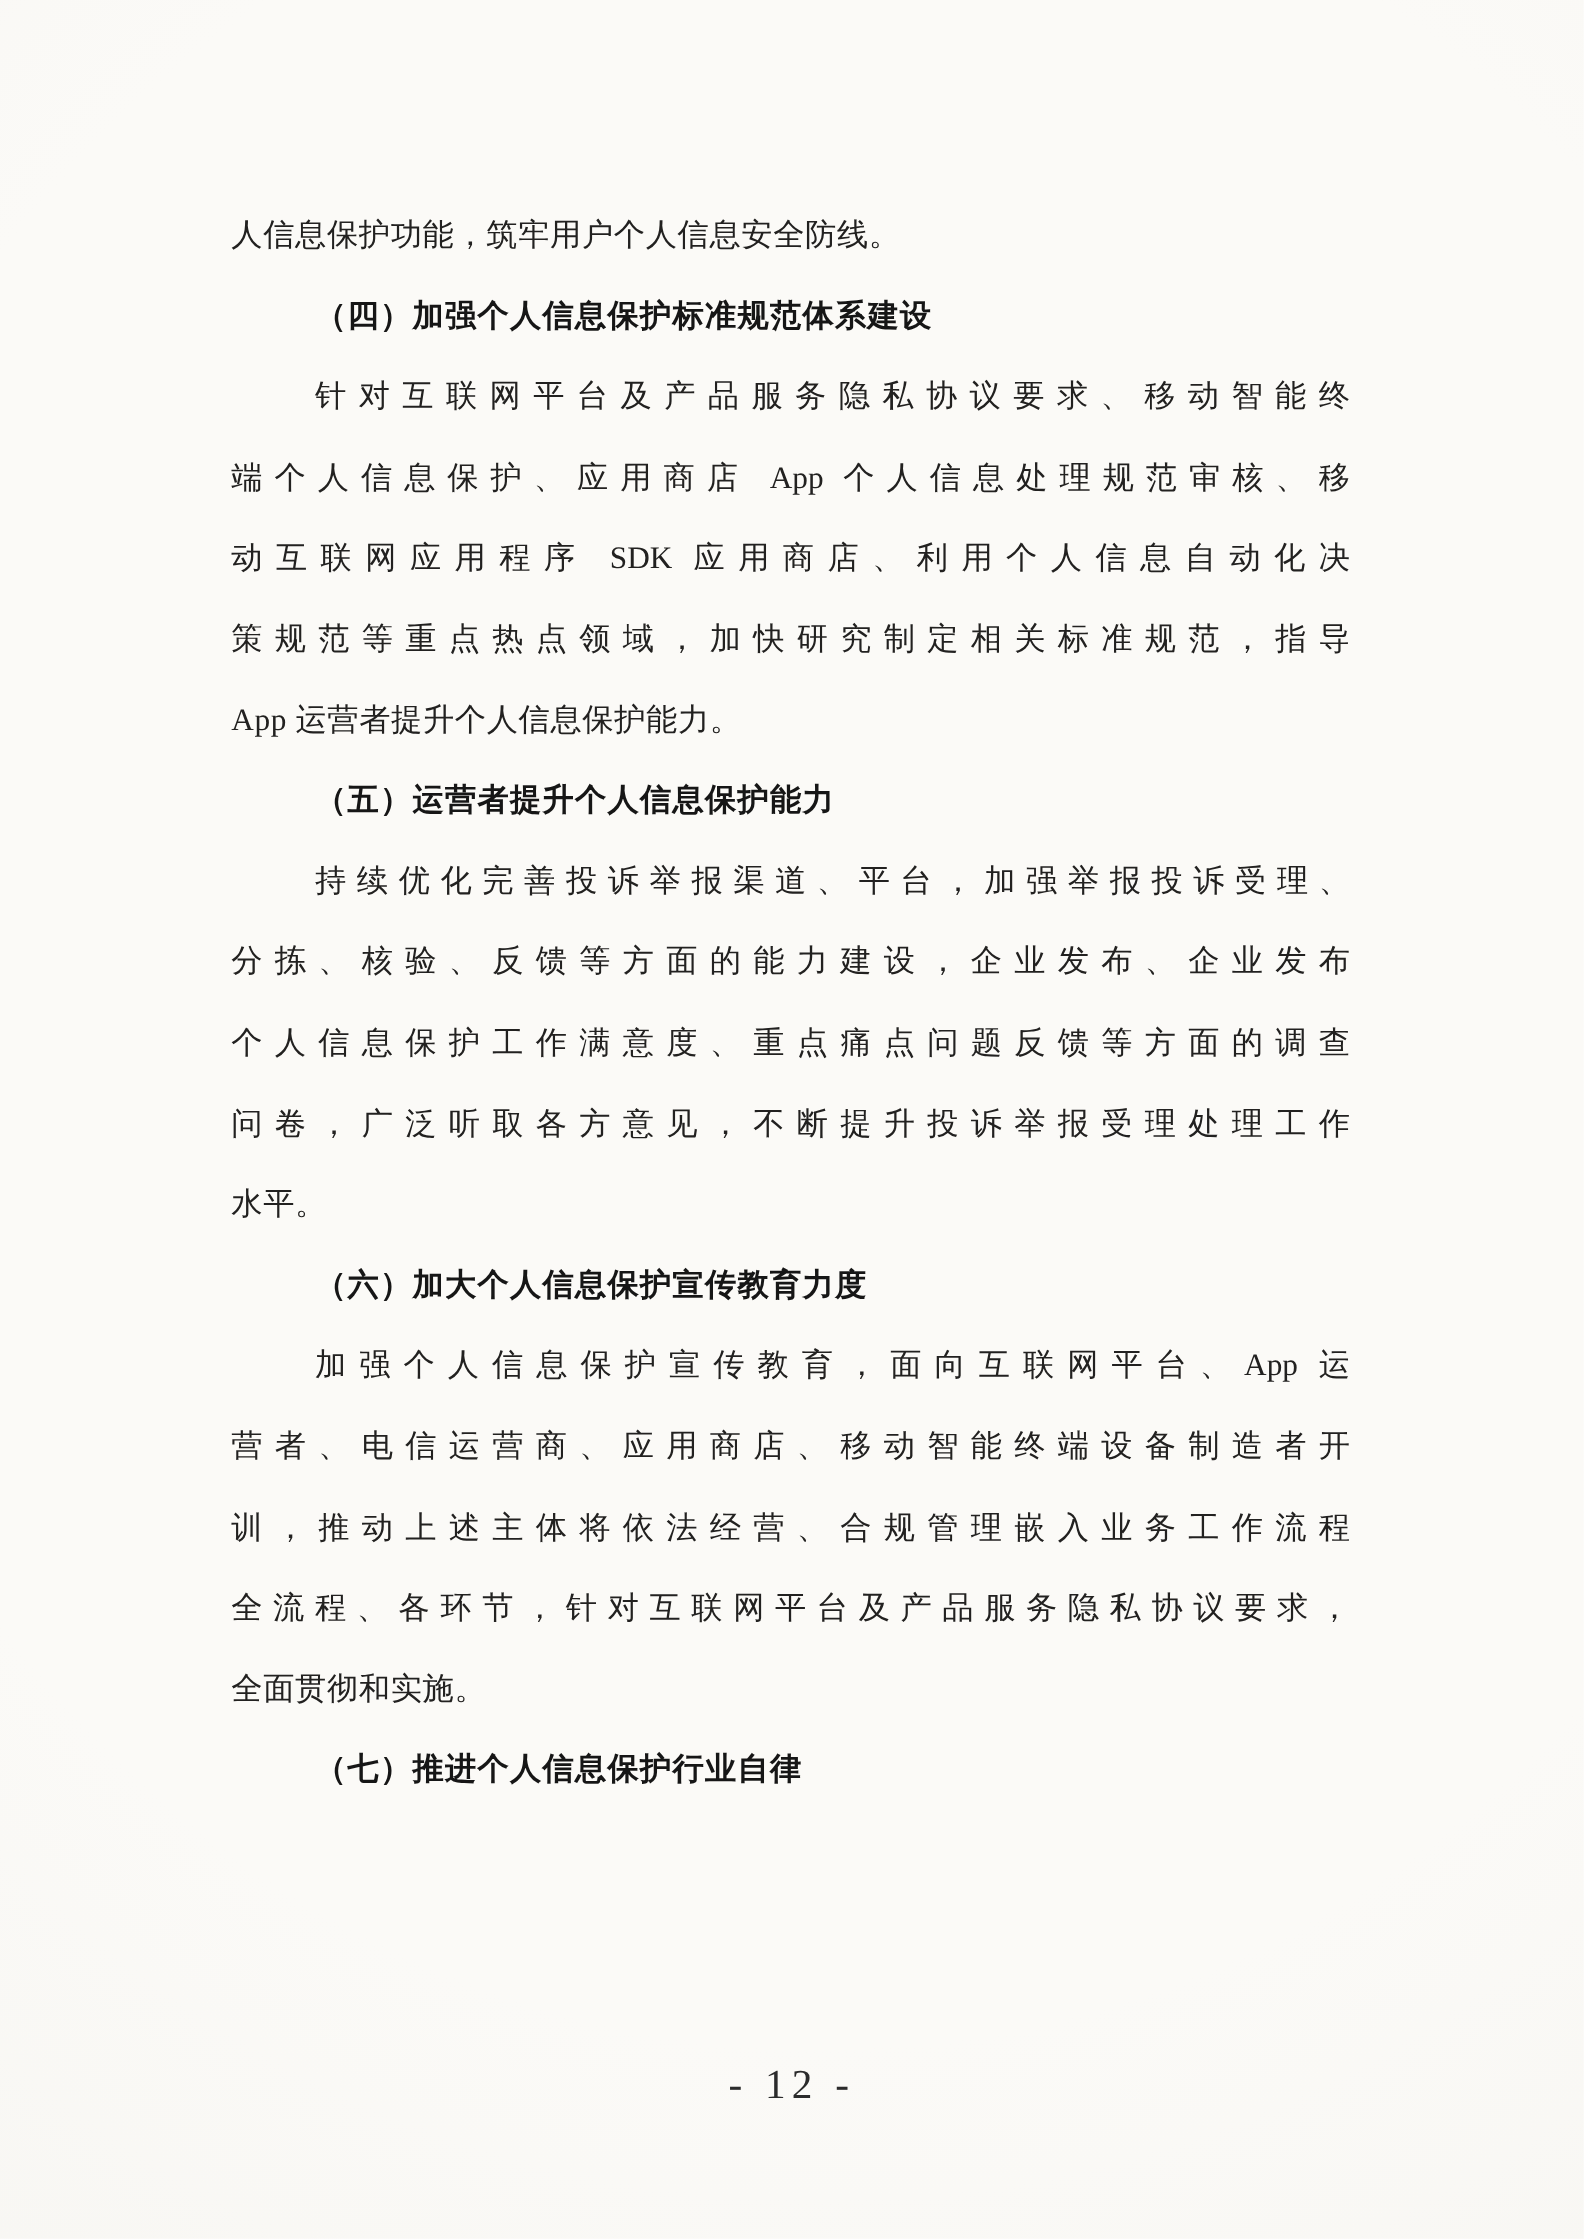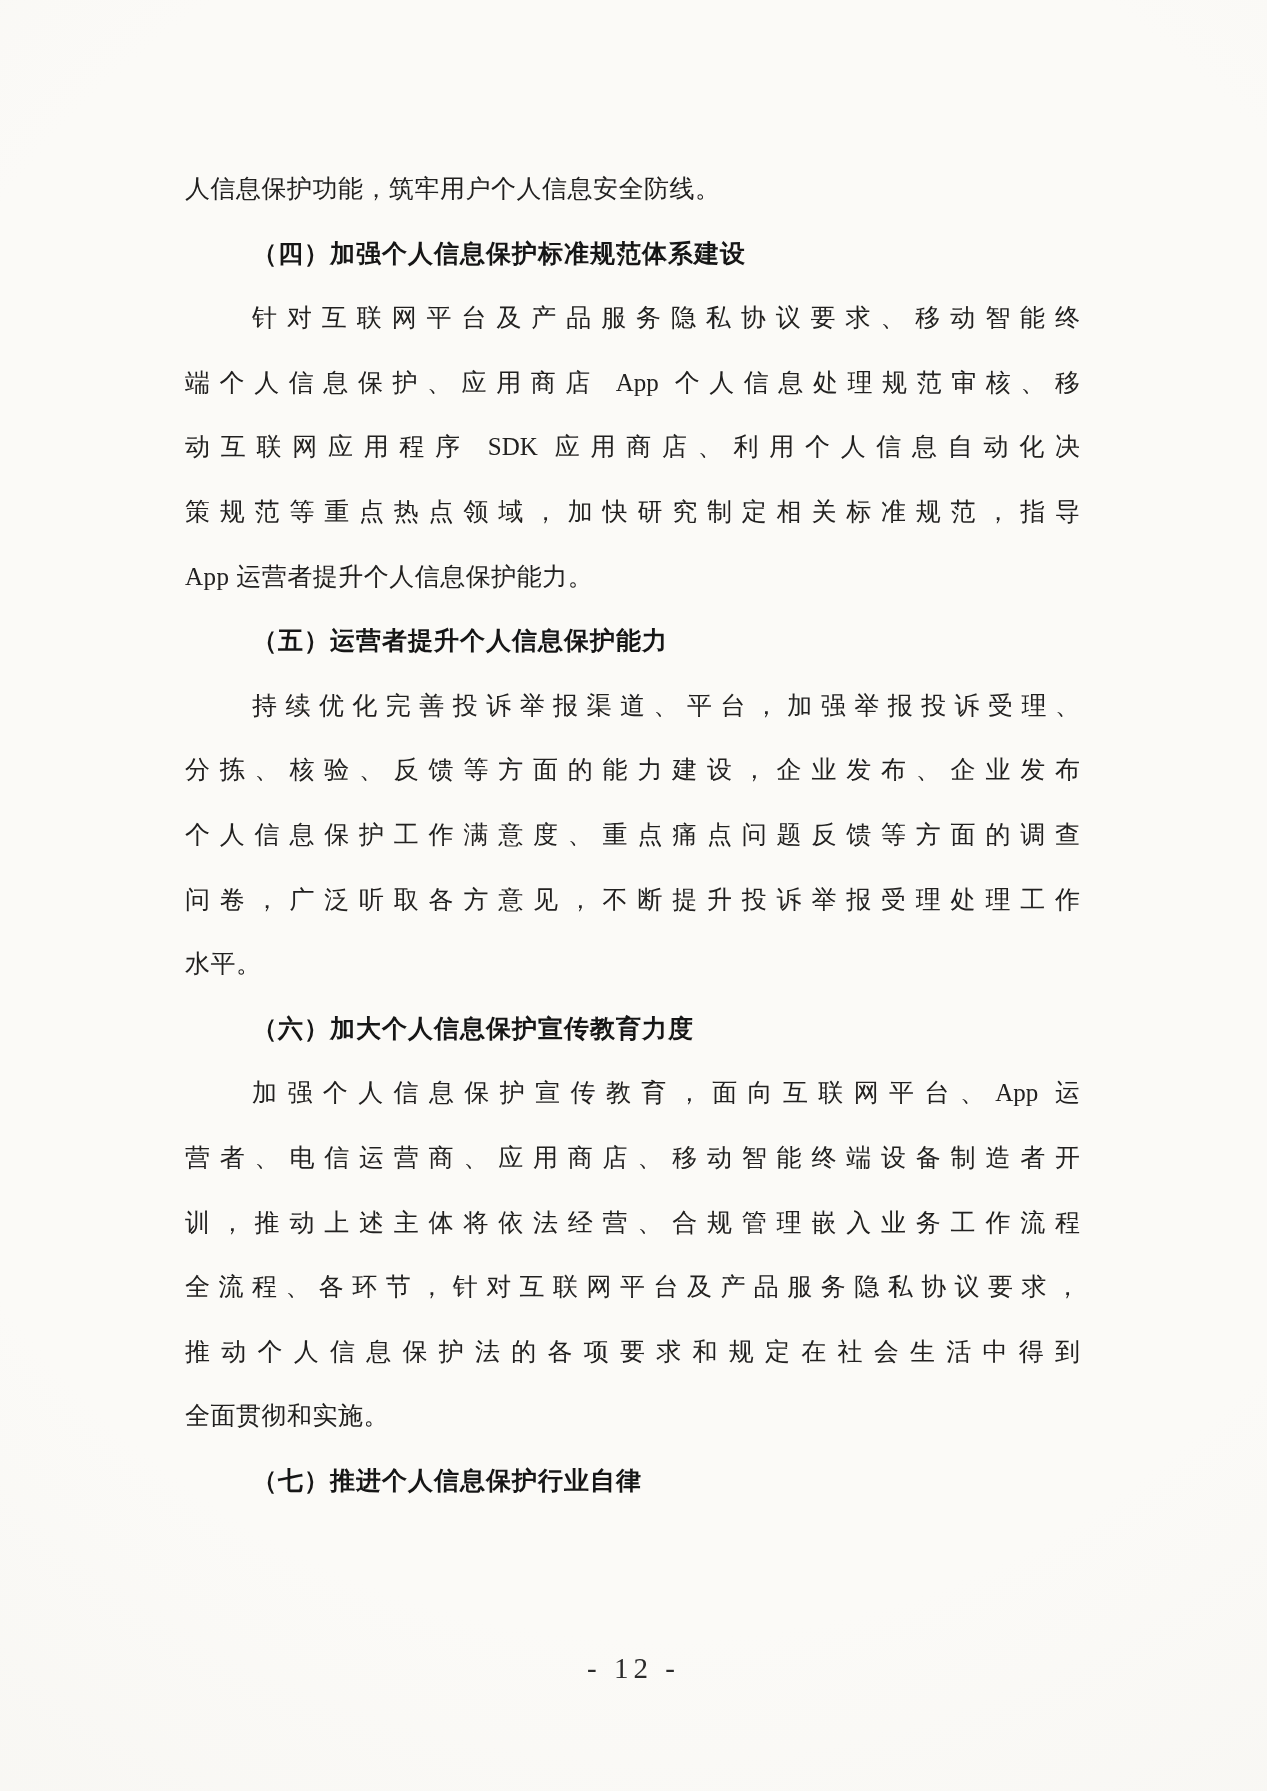--- a/index.html
+++ b/index.html
@@ -49,21 +49,21 @@
     letter-spacing: 1px;
   }
   .pagenum {
     position: absolute;
     left: 0;
     top: 1648px;
     width: 1267px;
     height: 40px;
     line-height: 40px;
     text-align: center;
-    font-size: 29px;
+    font-size: 33px;
     letter-spacing: 5px;
     color: #2b2b2b;
   }
 </style>
 </head>
 <body>
 
 <div class="page">
   <div class="content">
 
@@ -81,21 +81,20 @@
     <div class="ln j">分拣、核验、反馈等方面的能力建设，企业发布、企业发布</div>
     <div class="ln j">个人信息保护工作满意度、重点痛点问题反馈等方面的调查</div>
     <div class="ln j">问卷，广泛听取各方意见，不断提升投诉举报受理处理工作</div>
     <div class="ln">水平。</div>
 
     <div class="ln h ind">（六）加大个人信息保护宣传教育力度</div>
     <div class="ln j ind">加强个人信息保护宣传教育，面向互联网平台、App 运</div>
     <div class="ln j">营者、电信运营商、应用商店、移动智能终端设备制造者开</div>
     <div class="ln j">训，推动上述主体将依法经营、合规管理嵌入业务工作流程</div>
     <div class="ln j">全流程、各环节，针对互联网平台及产品服务隐私协议要求，</div>
-    <div class="ln j">推动个人信息保护法的各项要求和规定在社会生活中得到</div>
     <div class="ln">全面贯彻和实施。</div>
 
     <div class="ln h ind">（七）推进个人信息保护行业自律</div>
 
   </div>
 
   <div class="pagenum">- 12 -</div>
 </div>
 
 </body></html>

